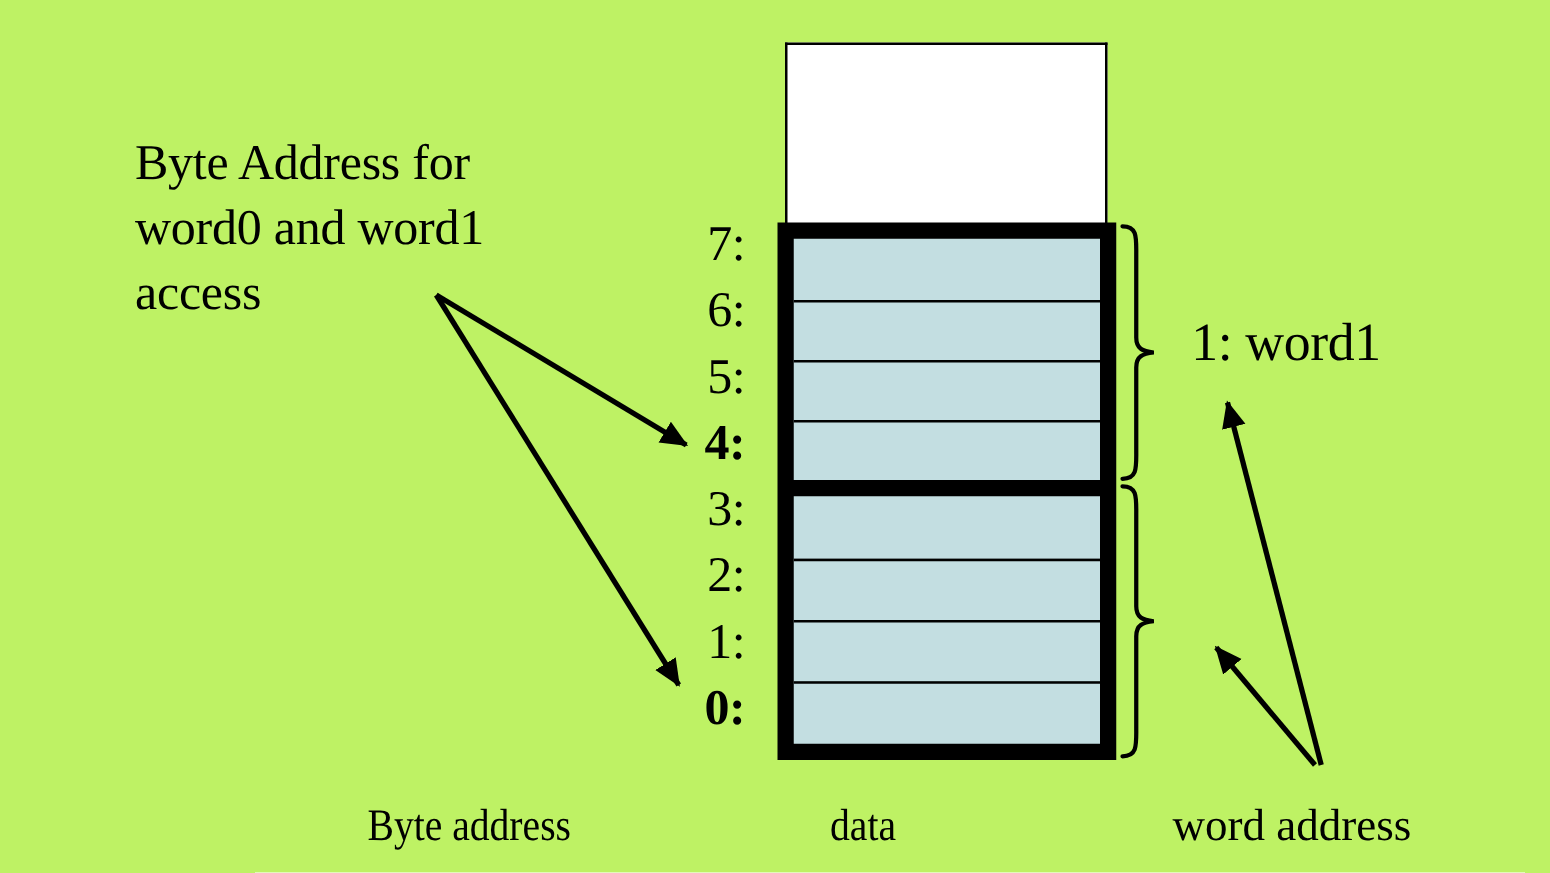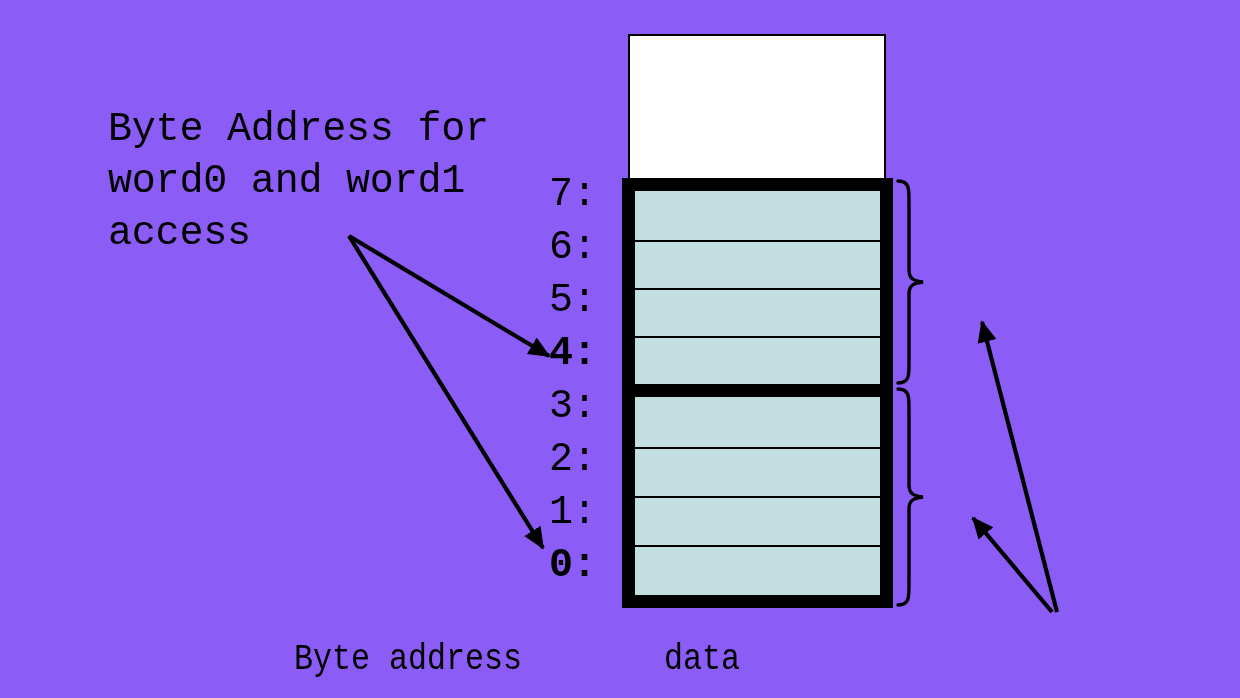--- a/index.html
+++ b/index.html
@@ -4,23 +4,23 @@
 <style>
   html, body {
     margin: 0;
     padding: 0;
     background: #ffffff;
   }
   #stage {
     position: relative;
     width: 1240px;
     height: 698px;
-    background: #8b5cf6;
+    background: #bef264;
     overflow: hidden;
-    font-family: Liberation Mono, monospace;
+    font-family: Liberation Serif, serif;
     color: #000000;
   }
 
   
   #caption {
     position: absolute;
     left: 108px;
     top: 104px;
     width: 420px;
     font-size: 40px;
@@ -187,23 +187,25 @@
     <svg viewBox="0 0 30 208" preserveAspectRatio="none">
       <path d="M2,3 C14,3 13,12 13,26 L13,92 C13,101 18,103 27,104 C18,105 13,107 13,116 L13,182 C13,196 14,205 2,205" fill="none" stroke="#000" stroke-width="3.4" vector-effect="non-scaling-stroke" stroke-linecap="round"></path>
     </svg>
   </div>
   <div class="brace" id="brace-0">
     <svg viewBox="0 0 30 224" preserveAspectRatio="none">
       <path d="M2,3 C14,3 13,12 13,26 L13,99 C13,108 18,110 27,111 C18,112 13,114 13,123 L13,196 C13,210 14,219 2,219" fill="none" stroke="#000" stroke-width="3.4" vector-effect="non-scaling-stroke" stroke-linecap="round"></path>
     </svg>
   </div>
 
+  <div class="word-label" id="word-label-1">1: word1</div>
 
   <div class="bottom-label" id="label-byte-address">Byte  address</div>
   <div class="bottom-label" id="label-data">data</div>
+  <div class="bottom-label" id="label-word-address">word address</div>
 
   <svg id="arrows" viewBox="0 0 1240 698">
     <defs>
       <marker id="ah" viewBox="0 0 10 10" refX="9.2" refY="5" markerWidth="5.2" markerHeight="5.2" orient="auto-start-reverse" markerUnits="strokeWidth">
         <path d="M 0 0.6 L 10 5 L 0 9.4 z" fill="#000"></path>
       </marker>
     </defs>
 
     <line x1="349" y1="236" x2="549" y2="356" stroke="#000" stroke-width="4.2" marker-end="url(#ah)"></line>
 

